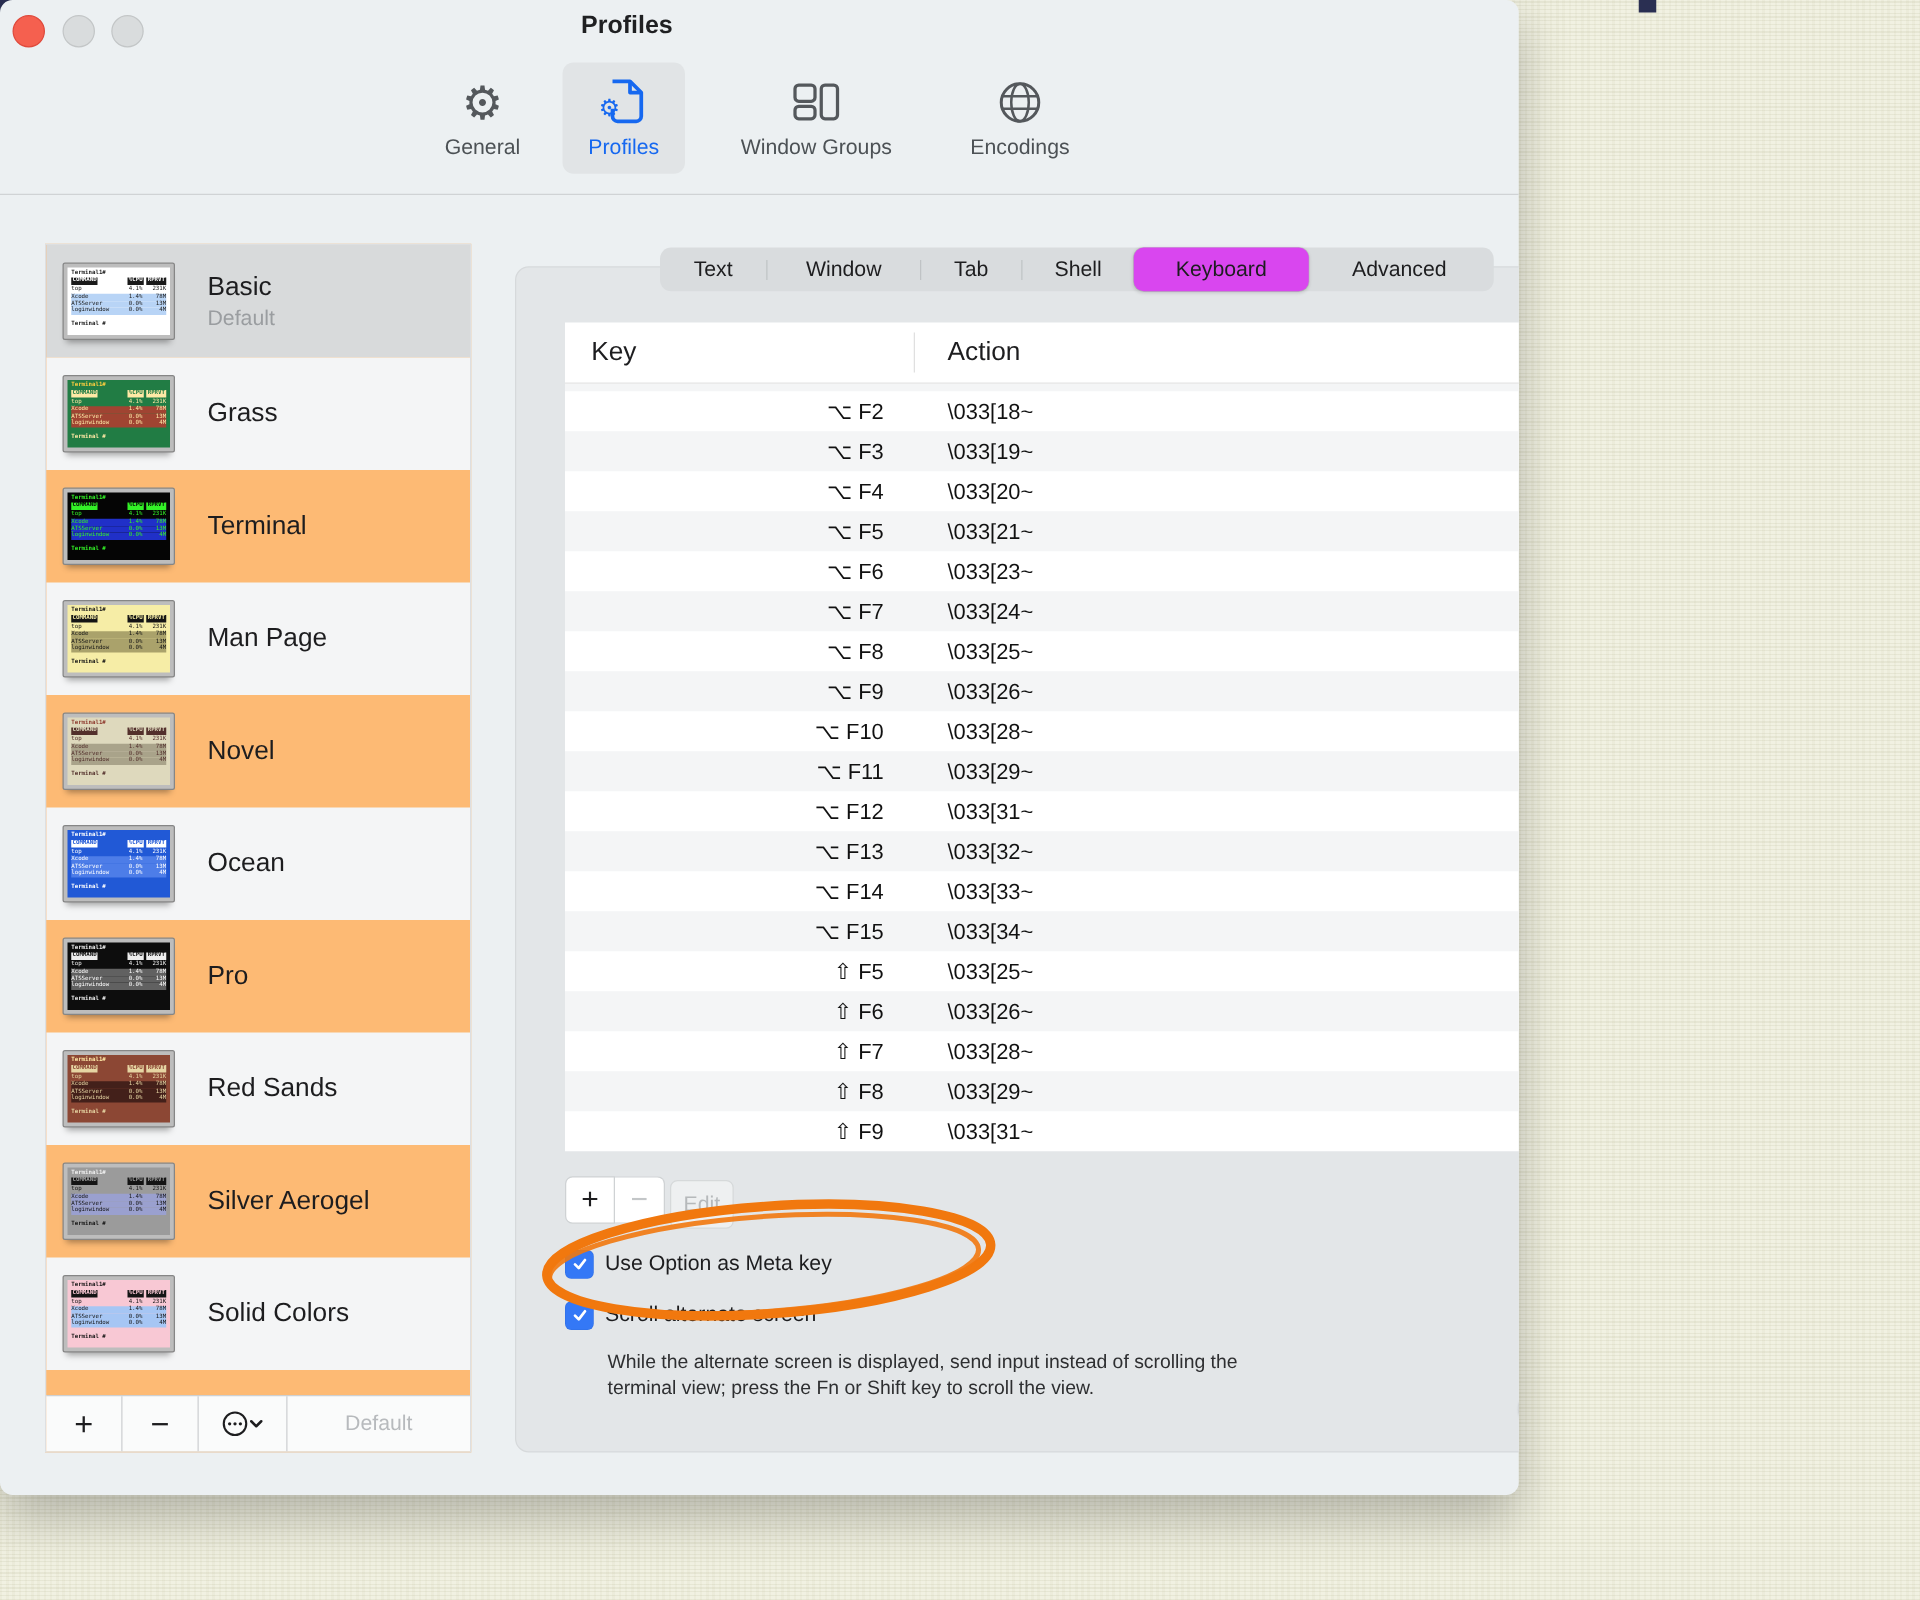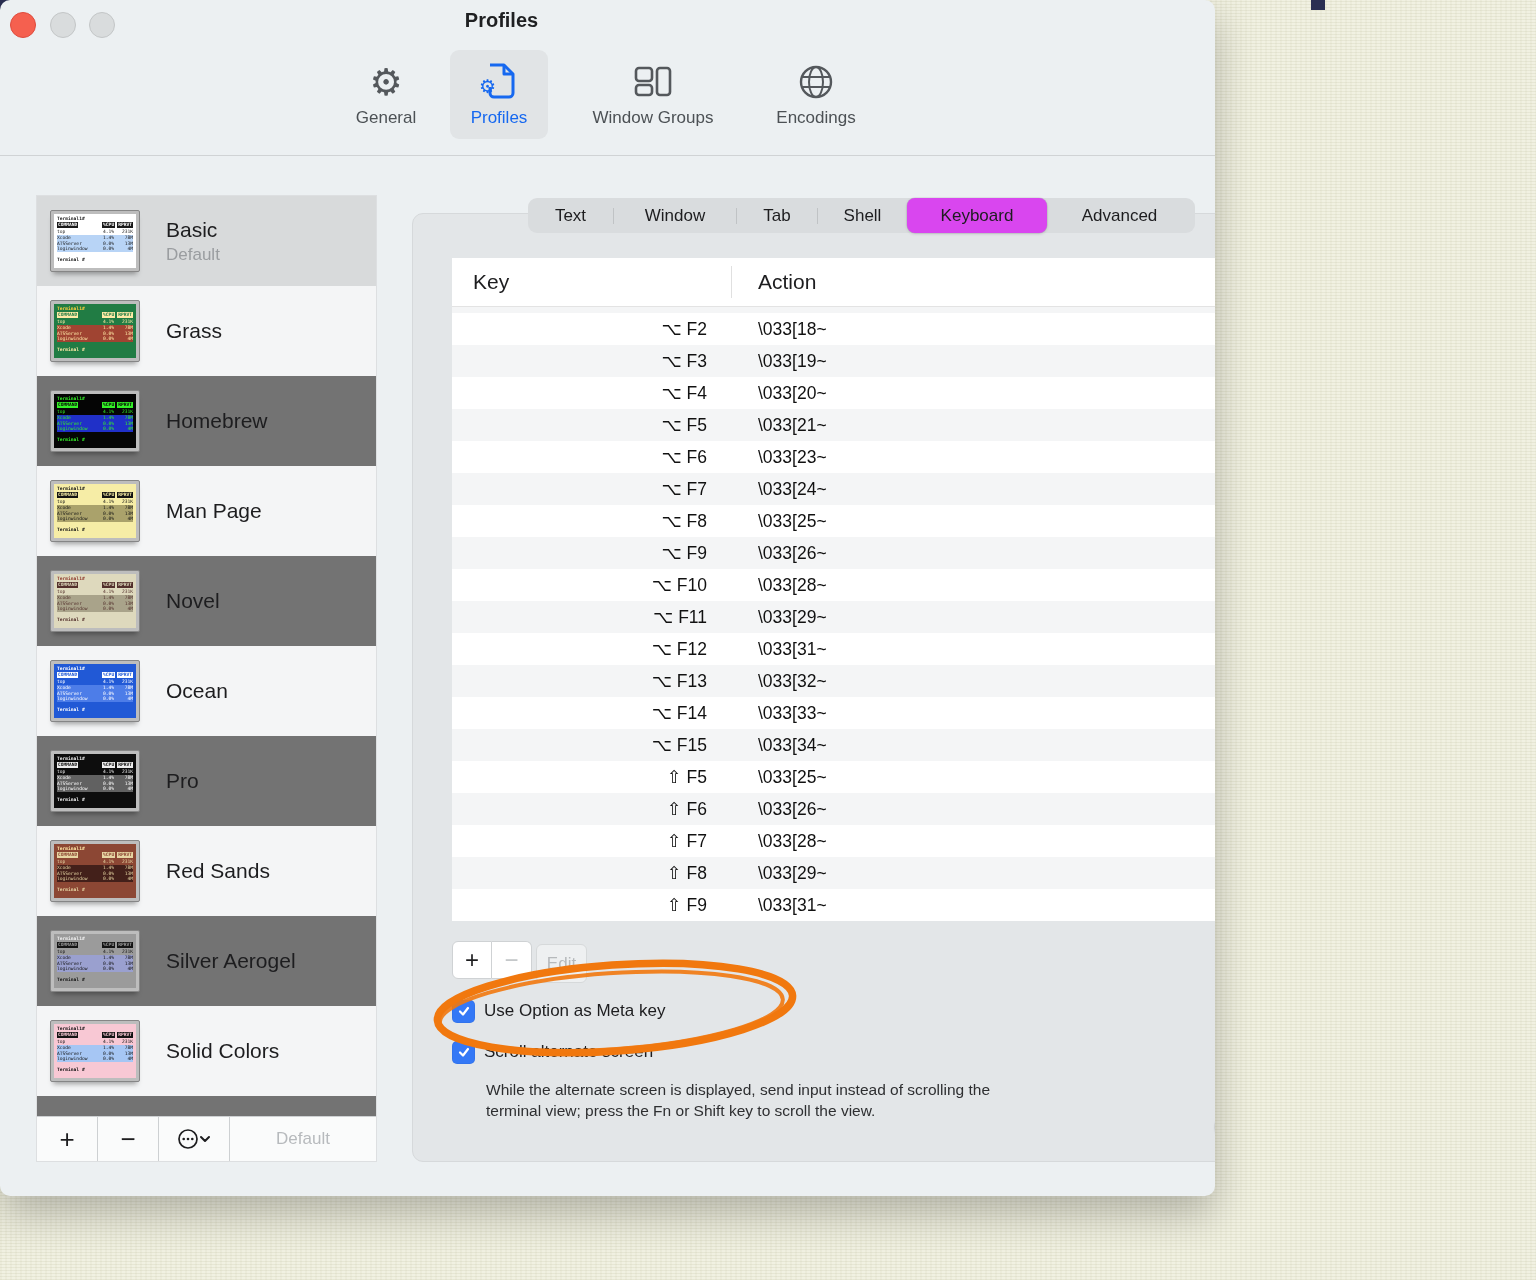--- a/index.html
+++ b/index.html
@@ -33,21 +33,21 @@
   .tb-item .tb-icon{height:50px;display:flex;align-items:center;justify-content:center;}
   .tb-item .tb-label{font-size:17px;color:#4c5155;margin-top:1px;}
   .tb-general{width:90px;}
   .tb-profiles{width:98px;background:#e1e4e6;}
   .tb-profiles .tb-label{color:#1668f0;}
   .tb-windowgroups{width:172px;}
   .tb-encodings{width:116px;}
   .gear-glyph{font-size:37px;color:#54585c;line-height:1;font-family:"DejaVu Sans",sans-serif;}
 
   
-  .sidebar{position:absolute;left:36px;top:195px;width:341px;height:967px;background:#737373;
+  .sidebar{position:absolute;left:36px;top:195px;width:341px;height:967px;background:#fdba74;
            border:1px solid #dddfe1;box-sizing:border-box;}
   .profile-list{position:absolute;left:0;top:0;right:0;bottom:44px;overflow:hidden;}
   .profile-item{height:90px;display:flex;align-items:center;padding-left:13px;box-sizing:border-box;}
   .profile-item.striped{background:#f4f5f6;}
   .profile-item.selected{background:#d8dadb;}
   .profile-text{margin-left:26px;}
   .profile-name{font-size:21px;color:#1d1d1f;}
   .profile-subtitle{font-size:17px;color:#9a9da0;margin-top:3px;}
   .thumb{width:90px;height:62px;box-sizing:border-box;background:#bdbdbd;border:1px solid #868686;
          border-radius:2px;padding:3px;box-shadow:0 5px 5px -3px rgba(0,0,0,.35);flex:none;}
@@ -298,21 +298,21 @@
                     <span class="c-name">loginwindow</span>
                     <span class="c-cpu">0.0%</span>
                     <span class="c-mem">4M</span>
                   </div>
                 </div>
         <div class="t-gap"></div>
         <div class="t-footer">Terminal #</div>
       </div>
     </div>
     <div class="profile-text">
-      <div class="profile-name">Homebrew</div>
+      <div class="profile-name">Terminal</div>
 
     </div>
   </div>
           <div class="profile-item striped" style="--tbg: #f6eda6; --tfg: #141414; --thl: #aaa26b; --thlfg: #141414; --ttitle: #141414;">
     <div class="thumb">
       <div class="t-screen">
         <div class="t-title">Terminal1#</div>
         <div class="t-head">
           <span class="chip t-com">COMMAND</span>
                   <span class="sp"></span>

